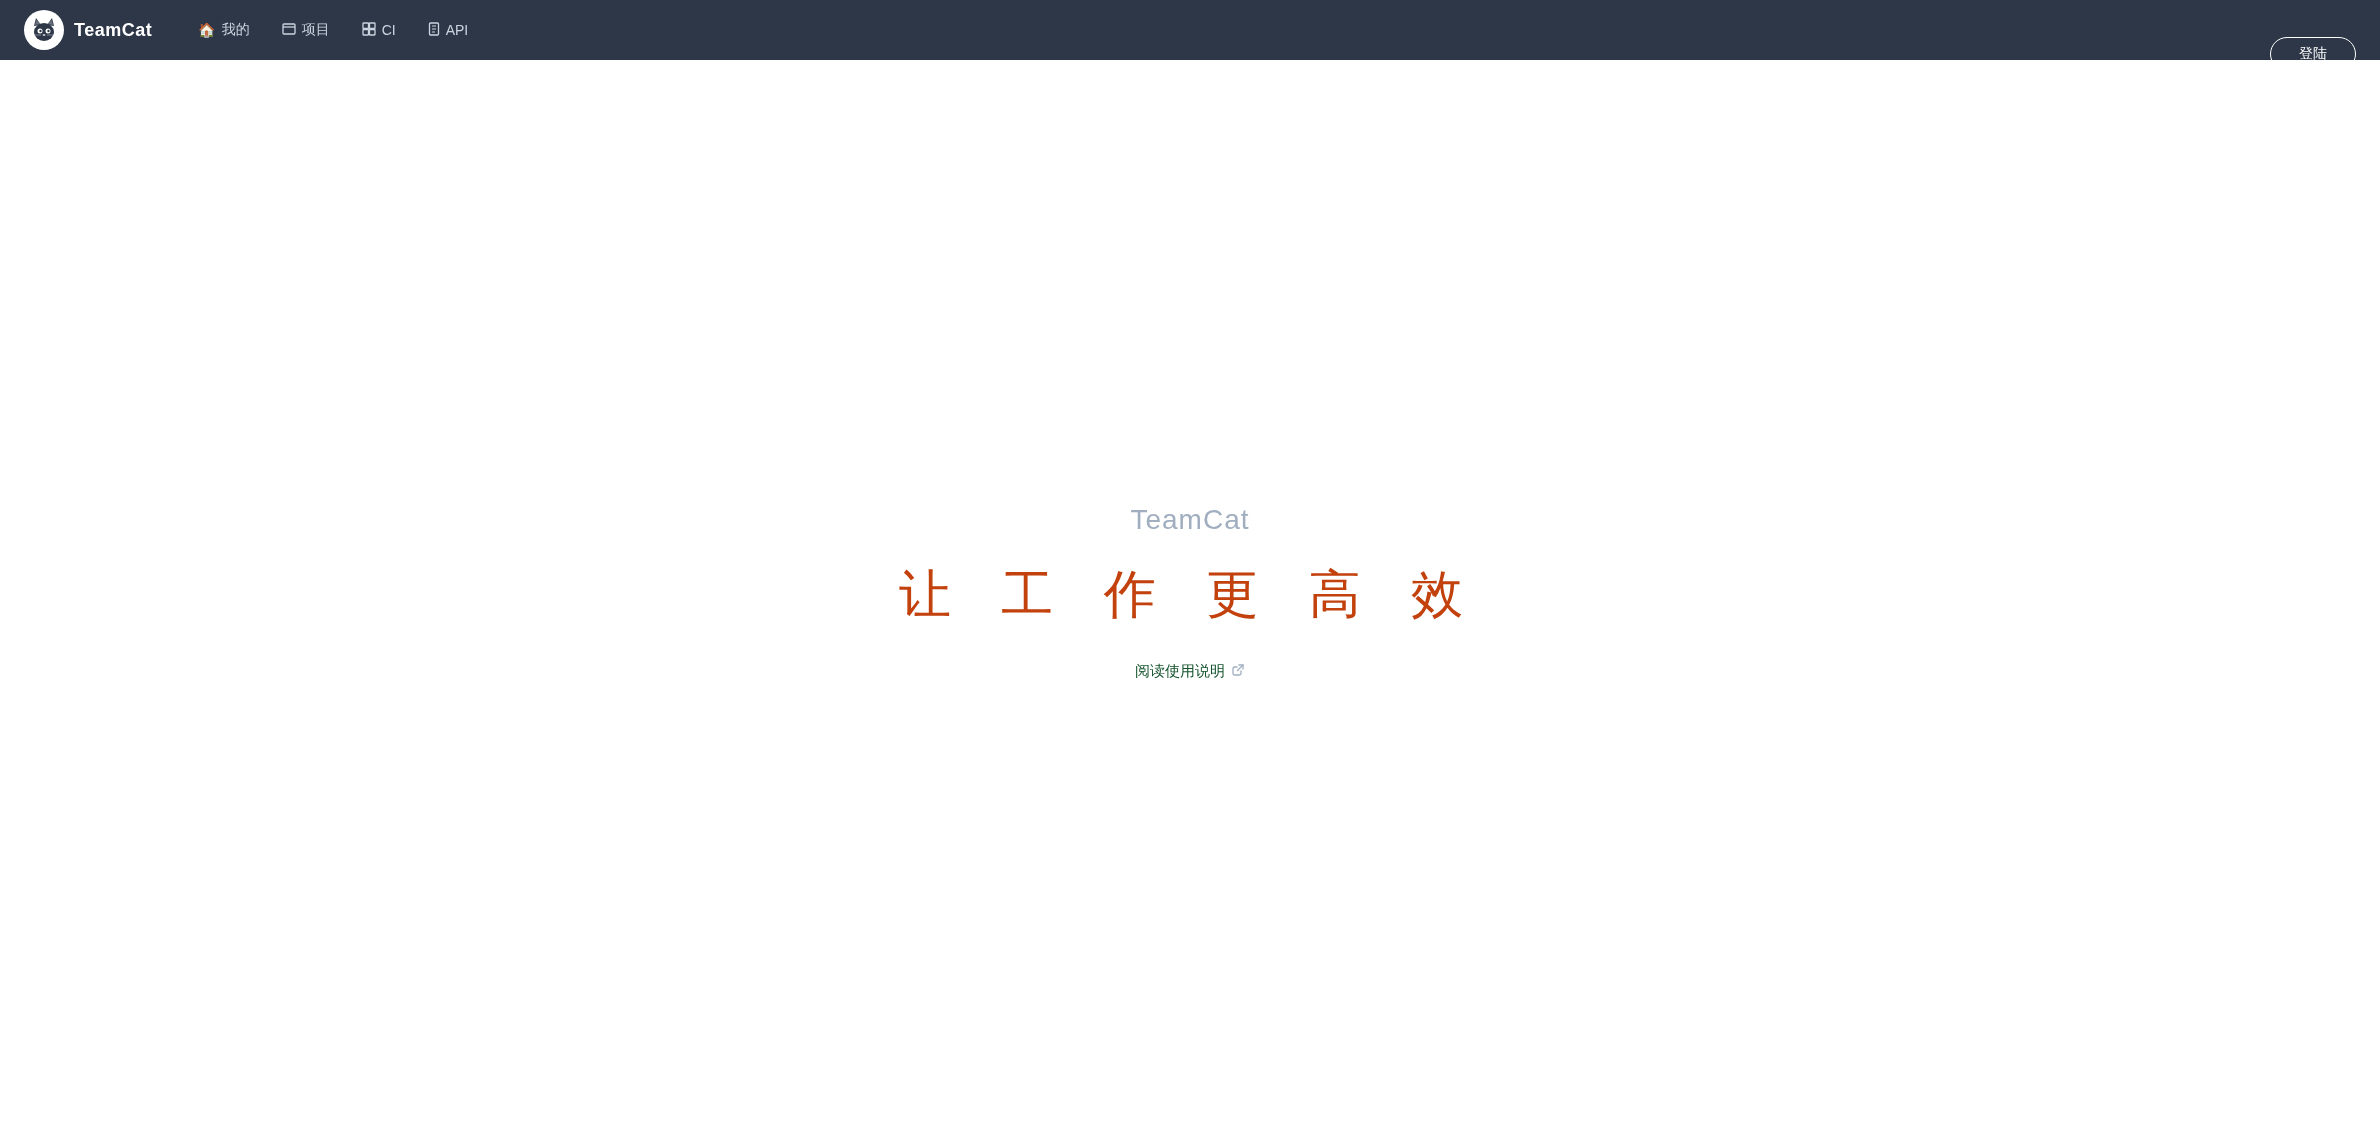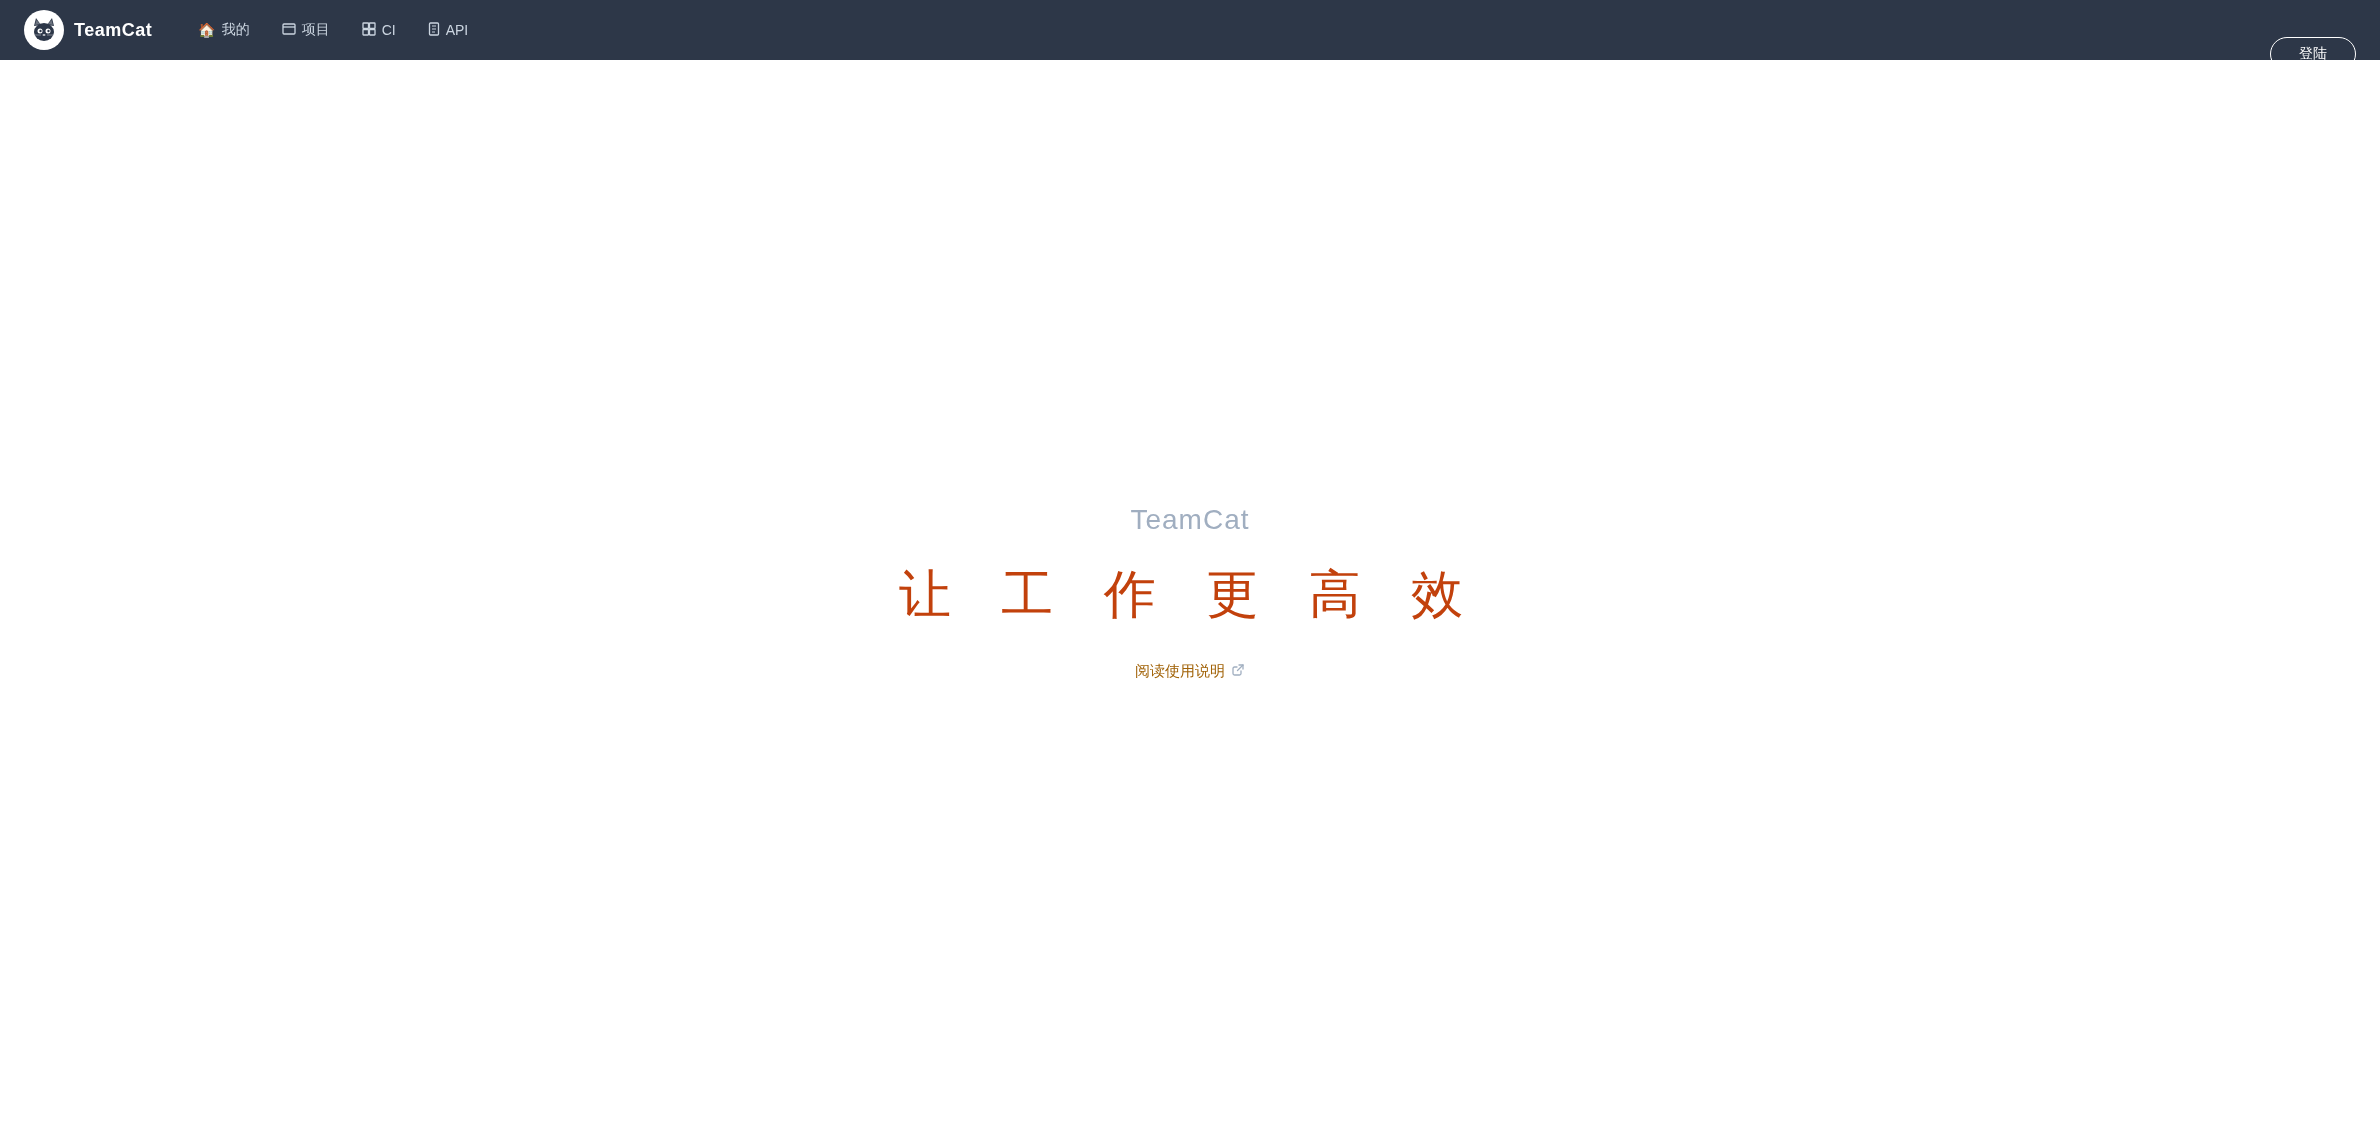--- a/index.html
+++ b/index.html
@@ -111,21 +111,21 @@
       color: #c2410c;
       font-weight: 300;
       letter-spacing: 18px;
       margin-bottom: 32px;
     }
 
     .hero-link {
       display: inline-flex;
       align-items: center;
       gap: 6px;
-      color: #a16207;
+      color: #14532d;
       font-size: 15px;
       text-decoration: none;
       cursor: pointer;
     }
 
     .link-icon {
       font-size: 14px;
     }
   </style>
 </head>

